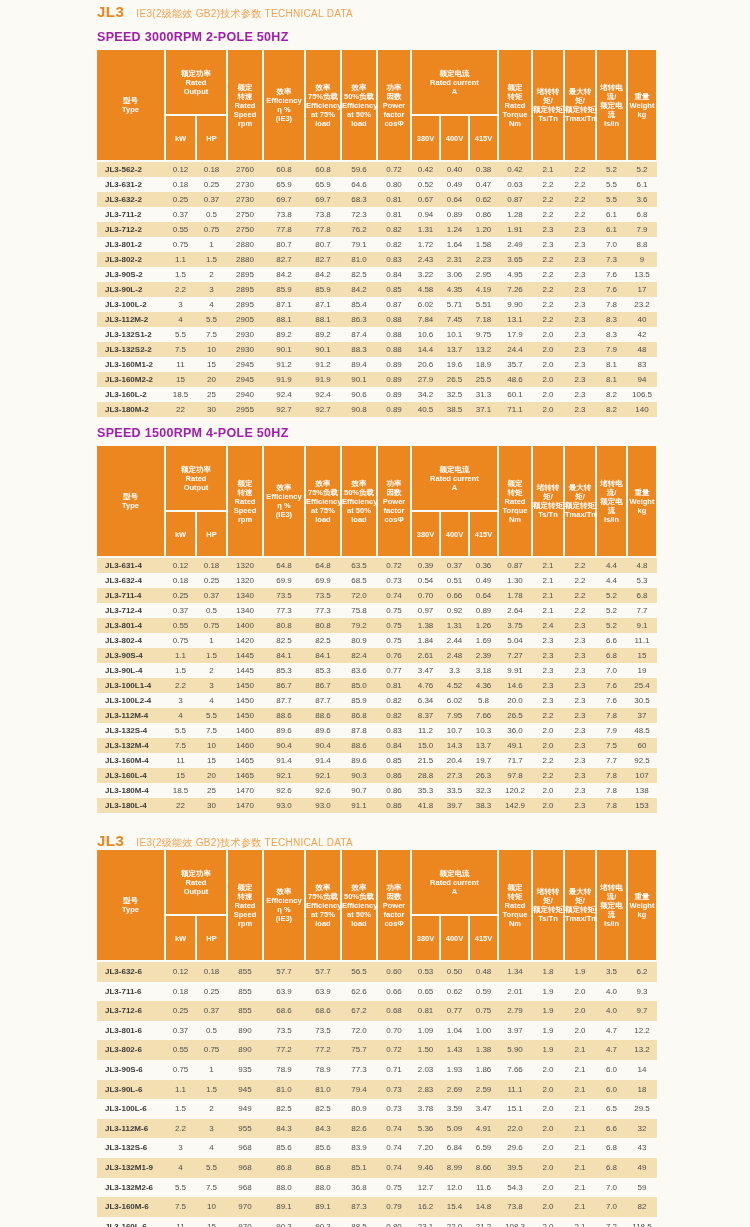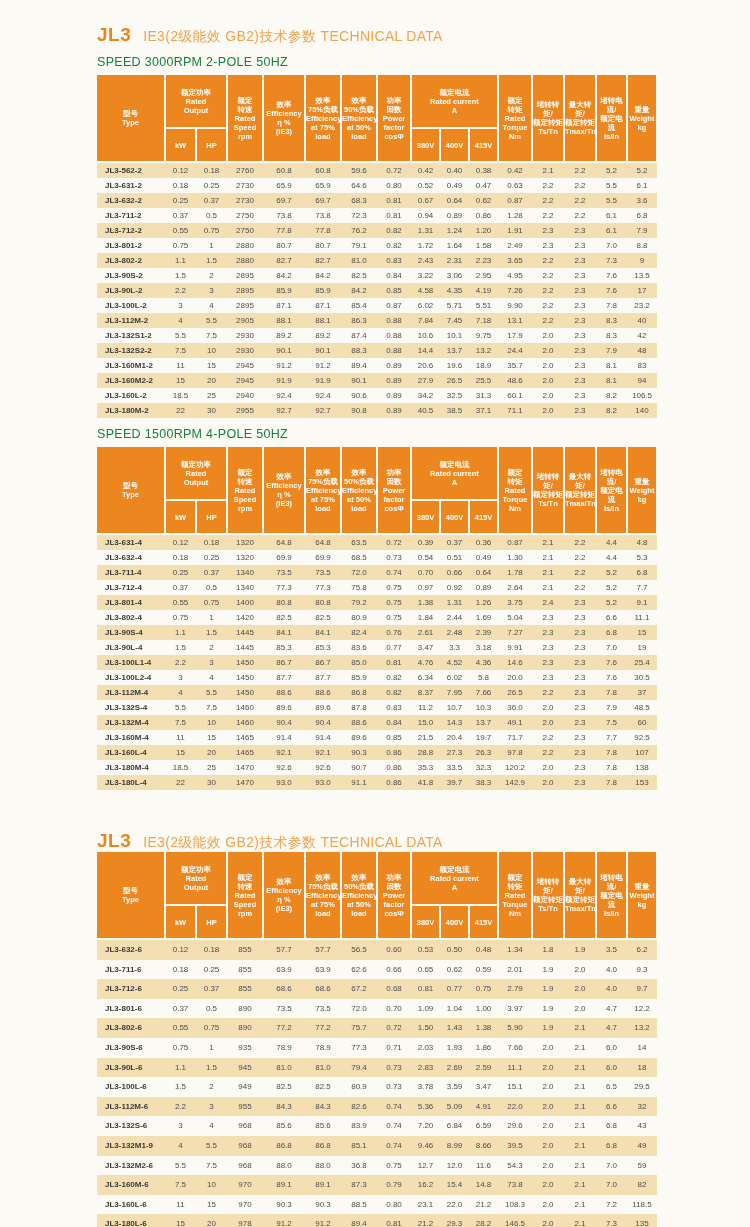--- a/index.html
+++ b/index.html
@@ -3,31 +3,31 @@
 <meta charset="utf-8">
 <style>
   html,body{margin:0;padding:0;}
   body{
     width:750px;height:1227px;overflow:hidden;
     background:#fcfaf4;
     font-family:"Liberation Sans", sans-serif;
   }
   .content{margin-left:97px;width:560px;}
   .doc-header{display:flex;align-items:baseline;gap:12px;padding-top:3px;}
-  .brand{font-size:19px;font-weight:bold;color:#e8861c;letter-spacing:.5px;margin-top:21px;}
-  .subtitle{font-size:14px;color:#f0a24e;letter-spacing:.3px;}
+  .brand{font-size:15px;font-weight:bold;color:#e8861c;letter-spacing:.5px;}
+  .subtitle{font-size:10px;color:#f0a24e;letter-spacing:.3px;}
   .page2-header{margin-top:16px;}
-  .table-title{font-size:12.5px;font-weight:normal;color:#15803d;letter-spacing:.3px;margin:9px 0 6px 0;}
+  .table-title{font-size:12.5px;font-weight:bold;color:#a21caf;letter-spacing:.3px;margin:9px 0 6px 0;}
   .title-gap{}
   table{border-collapse:collapse;table-layout:fixed;width:560px;}
   th{
     background:#ec861f;color:#fff;font-weight:bold;
     font-size:7.5px;line-height:9px;
     border-right:2px solid #fcfaf4;border-bottom:2px solid #fcfaf4;
-    padding:6px 0;vertical-align:middle;text-align:center;
+    padding:12px 0;vertical-align:middle;text-align:center;
   }
   thead tr:nth-child(1) th{height:40px;}
   thead tr:nth-child(2) th{height:20px;}
   td{
     font-size:8px;color:#4e4e4e;text-align:center;padding:0;
     height:15px;line-height:15px;white-space:nowrap;overflow:hidden;
   }
   table.pole6 td{height:19.6px;line-height:19.6px;}
   tr.alt td{background:#f4dfb2;}
   td.type{text-align:left;padding-left:8px;font-weight:bold;color:#3a3a3a;}

